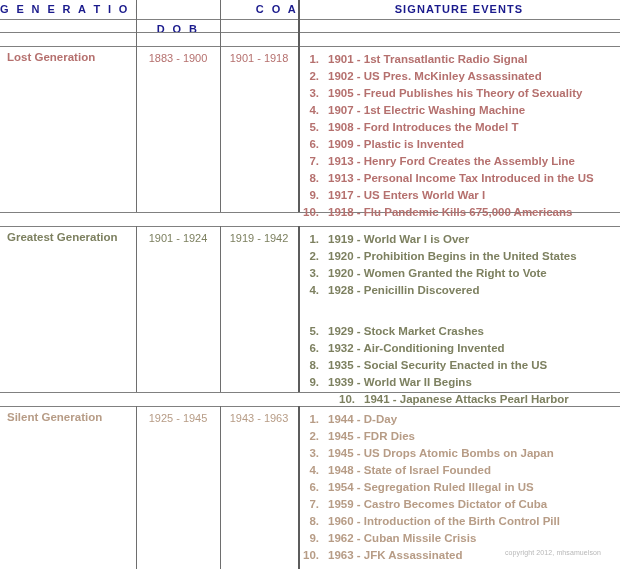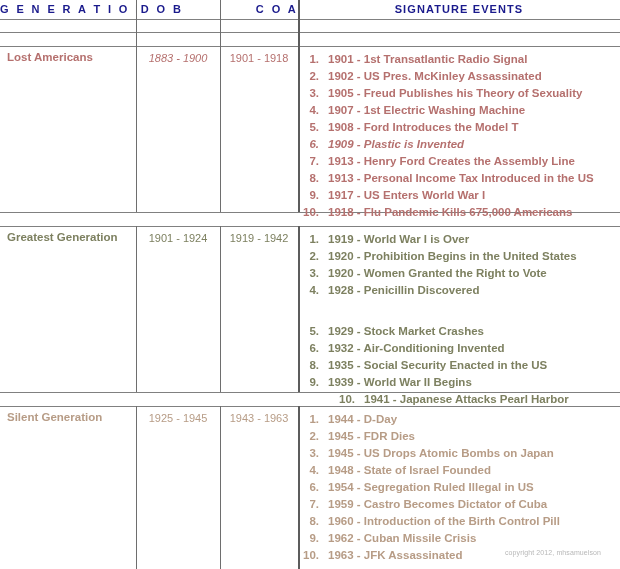--- a/index.html
+++ b/index.html
@@ -37,21 +37,21 @@
     line-height: 19px;
     color: #1a1a8c;
     font-weight: bold;
     font-size: 11px;
     letter-spacing: 2.4px;
     text-align: center;
     white-space: nowrap;
     overflow: hidden;
   }
   .hdr-gen  { left: 0px;   width: 136px; }
-  .hdr-dob  { left: 120px; width: 84px;  }
+  .hdr-dob  { left: 136px; width: 84px; margin-top: 20px;  }
   .hdr-coa  { left: 220px; width: 78px;  }
   .hdr-sig  { left: 298px; width: 322px; letter-spacing: 1.1px; }
 
   
   .hrule {
     position: absolute;
     left: 0;
     width: 620px;
     height: 1px;
     background: #808080;
@@ -149,30 +149,30 @@
 
   <div class="vrule" style="left:136px; top:226px; height:166px;"></div>
   <div class="vrule" style="left:220px; top:226px; height:166px;"></div>
   <div class="vrule" style="left:298px; top:226px; height:166px; width:2px; background:#5c5c5c;"></div>
 
   <div class="vrule" style="left:136px; top:406px; height:163px;"></div>
   <div class="vrule" style="left:220px; top:406px; height:163px;"></div>
   <div class="vrule" style="left:298px; top:406px; height:163px; width:2px; background:#5c5c5c;"></div>
 
   <div class="gen-block" style="top:51px">
-    <div class="gen-name" style="color: rgb(181, 112, 110);">Lost Americans</div>
-    <div class="gen-dob" style="color: rgb(181, 112, 110); font-style: italic;">1883 - 1900</div>
+    <div class="gen-name" style="color: rgb(181, 112, 110);">Lost Generation</div>
+    <div class="gen-dob" style="color: rgb(181, 112, 110);">1883 - 1900</div>
     <div class="gen-coa" style="color: rgb(181, 112, 110);">1901 - 1918</div>
     <ul class="events">
       <li style="color: rgb(181, 112, 110);"><span class="ev-num">1.</span><span class="ev-txt">1901 - 1st Transatlantic Radio Signal</span></li>
       <li style="color: rgb(181, 112, 110);"><span class="ev-num">2.</span><span class="ev-txt">1902 - US Pres. McKinley Assassinated</span></li>
       <li style="color: rgb(181, 112, 110);"><span class="ev-num">3.</span><span class="ev-txt">1905 - Freud Publishes his Theory of Sexuality</span></li>
       <li style="color: rgb(181, 112, 110);"><span class="ev-num">4.</span><span class="ev-txt">1907 - 1st Electric Washing Machine</span></li>
       <li style="color: rgb(181, 112, 110);"><span class="ev-num">5.</span><span class="ev-txt">1908 - Ford Introduces the Model T</span></li>
-      <li style="color: rgb(181, 112, 110); font-style: italic;"><span class="ev-num">6.</span><span class="ev-txt">1909 - Plastic is Invented</span></li>
+      <li style="color: rgb(181, 112, 110);"><span class="ev-num">6.</span><span class="ev-txt">1909 - Plastic is Invented</span></li>
       <li style="color: rgb(181, 112, 110);"><span class="ev-num">7.</span><span class="ev-txt">1913 - Henry Ford Creates the Assembly Line</span></li>
       <li style="color: rgb(181, 112, 110);"><span class="ev-num">8.</span><span class="ev-txt">1913 - Personal Income Tax Introduced in the US</span></li>
       <li style="color: rgb(181, 112, 110);"><span class="ev-num">9.</span><span class="ev-txt">1917 - US Enters World War I</span></li>
       <li style="color: rgb(181, 112, 110);"><span class="ev-num">10.</span><span class="ev-txt">1918 - Flu Pandemic Kills 675,000 Americans</span></li>
     </ul>
   </div>
 
   <div class="gen-block" style="top:231px">
     <div class="gen-name" style="color: rgb(125, 128, 96);">Greatest Generation</div>
     <div class="gen-dob" style="color: rgb(125, 128, 96);">1901 - 1924</div>

